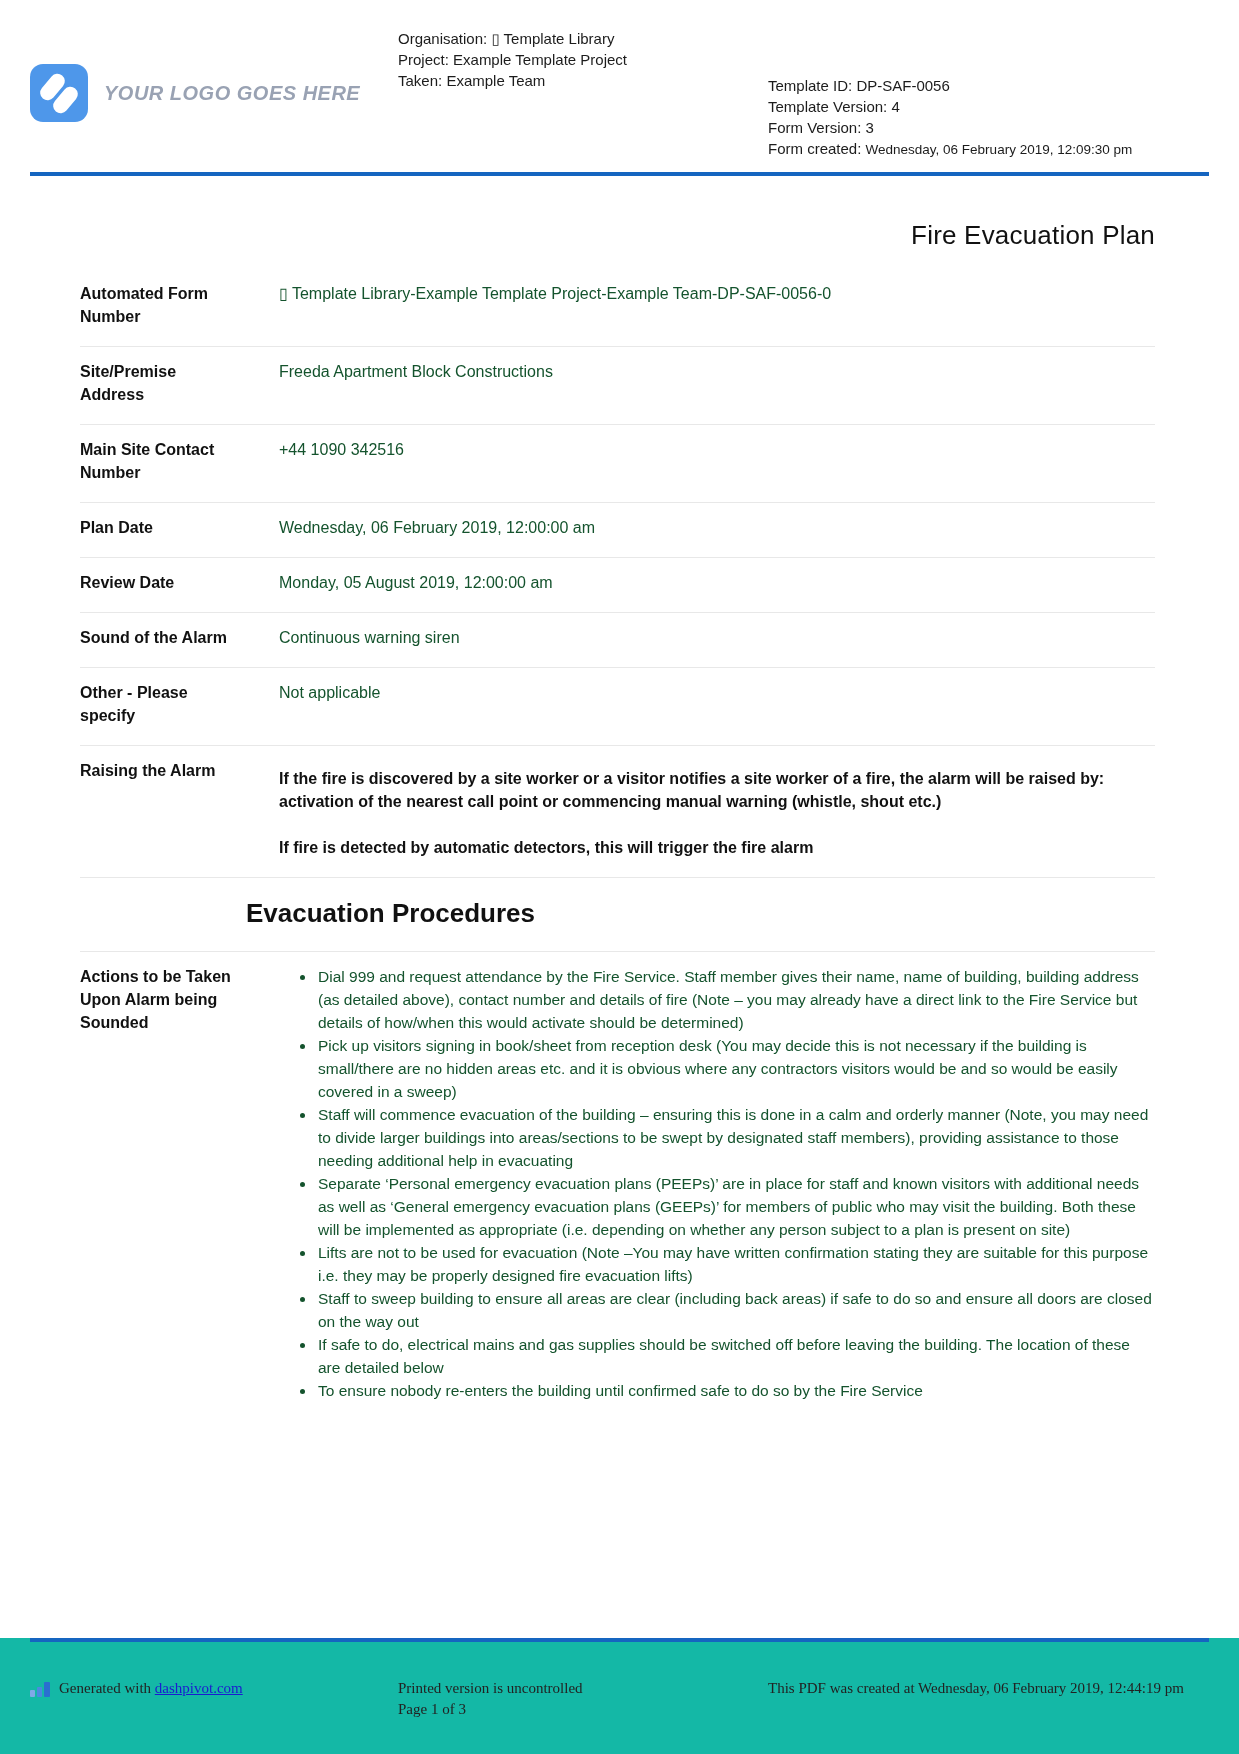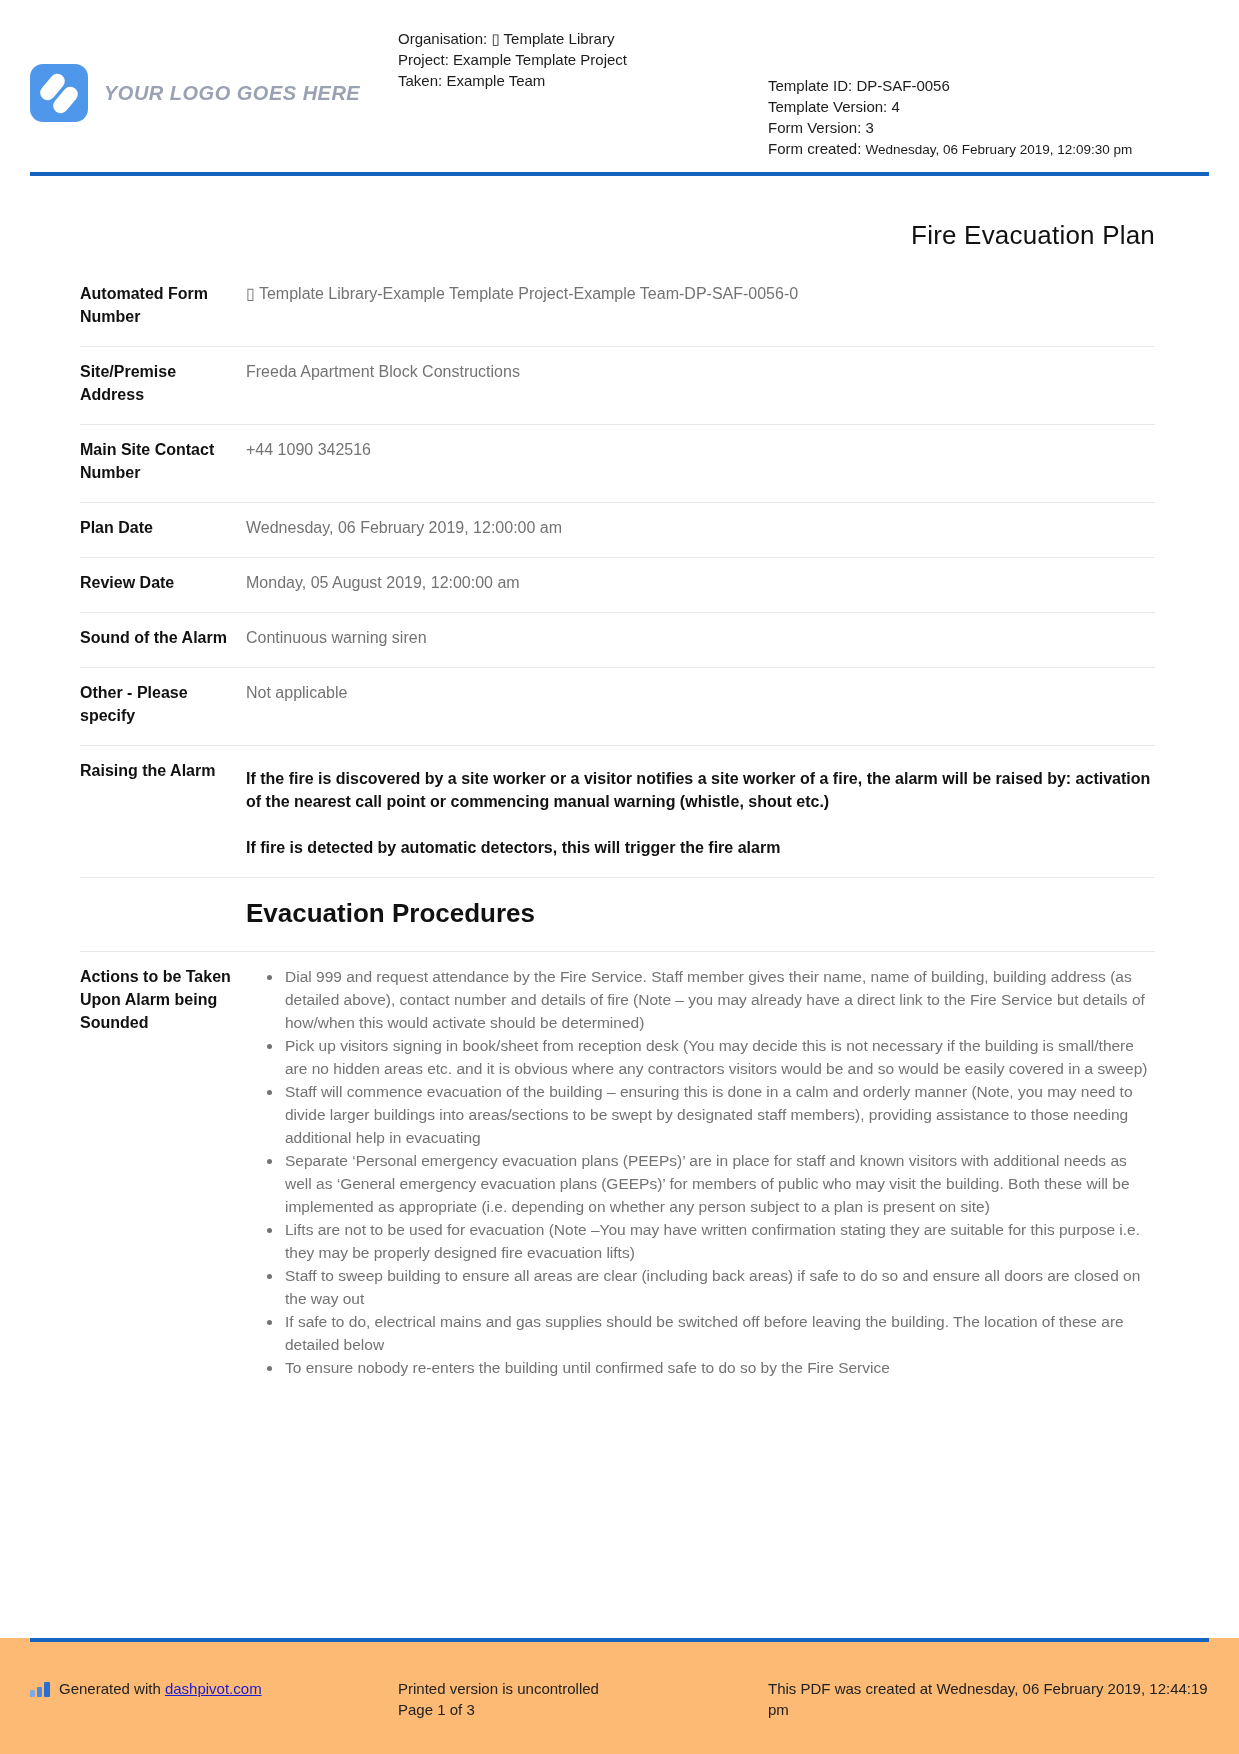--- a/index.html
+++ b/index.html
@@ -30,36 +30,36 @@
   .org-block  { flex: 0 0 370px; padding-right: 20px; }
   .meta-block { flex: 1; margin-top: 47px; }
   .b { font-weight: normal; }
   .sm { font-size: 13.5px; }
   .hdr-rule { height: 4px; background: #1565c0; margin: 12px 30px 0 30px; }
 
   
   main { padding: 0 84px 0 80px; }
   h1 { font-size: 26px; font-weight: 400; color: #111; margin: 44px 0 18px 0; letter-spacing: .2px; text-align: right; }
 
-  .frow { display: flex; border-bottom: 1px solid #e8e8e8; padding: 13px 0 18px 0; }
+  .frow { display: flex; border-bottom: 1px solid #e8e8e8; padding: 13px 0 18px 0; gap: 33px; }
   .flabel { flex: 0 0 166px; padding-right: 12px; font-weight: bold; font-size: 16px; line-height: 23px; color: #111; }
-  .fvalue { flex: 1; font-size: 16px; line-height: 23px; color: #737373; }
+  .fvalue { flex: 1; font-size: 16px; line-height: 23px; color: #14532d; }
   .fvalue p { margin: 8px 0 23px 0; }
   .fvalue p:last-child { margin-bottom: 0; }
   .bold-val { font-weight: bold; color: #111; }
 
   .section-heading-wrap { border-bottom: 1px solid #e8e8e8; padding: 20px 0 22px 166px; }
   h2 { font-size: 26px; font-weight: bold; margin: 0; color: #111; }
 
   .actions-row { border-bottom: none; }
   ul.bullets { margin: 0; padding-left: 37px; }
   ul.bullets li { font-size: 15.5px; line-height: 23px; padding-left: 2px; }
 
   
-  .ftr { position: absolute; top: 1638px; left: 0; right: 0; bottom: 0; background: #fdba74; }
+  .ftr { position: absolute; top: 1638px; left: 0; right: 0; bottom: 0; background: #14b8a6; font-family: Liberation Serif, serif; }
   .ftr-rule { height: 4px; background: #1565c0; margin: 0 30px; }
   .ftr-cols { display: flex; padding: 36px 30px 0 30px; font-size: 15px; line-height: 21px; color: #222; }
   .fcol-left { flex: 0 0 368px; display: flex; align-items: flex-start; gap: 9px; }
   .fcol-center { flex: 0 0 370px; padding-right: 20px; }
   .fcol-right { flex: 1; max-width: 450px; }
   .bars { display: flex; align-items: flex-end; gap: 2px; padding-top: 4px; }
   .bars i { display: block; border-radius: 1px; }
   .bars .b1 { width: 5px; height: 7px;  background: #7fa9e6; }
   .bars .b2 { width: 5px; height: 10px; background: #4b8ade; }
   .bars .b3 { width: 6px; height: 15px; background: #2a6fd0; }

